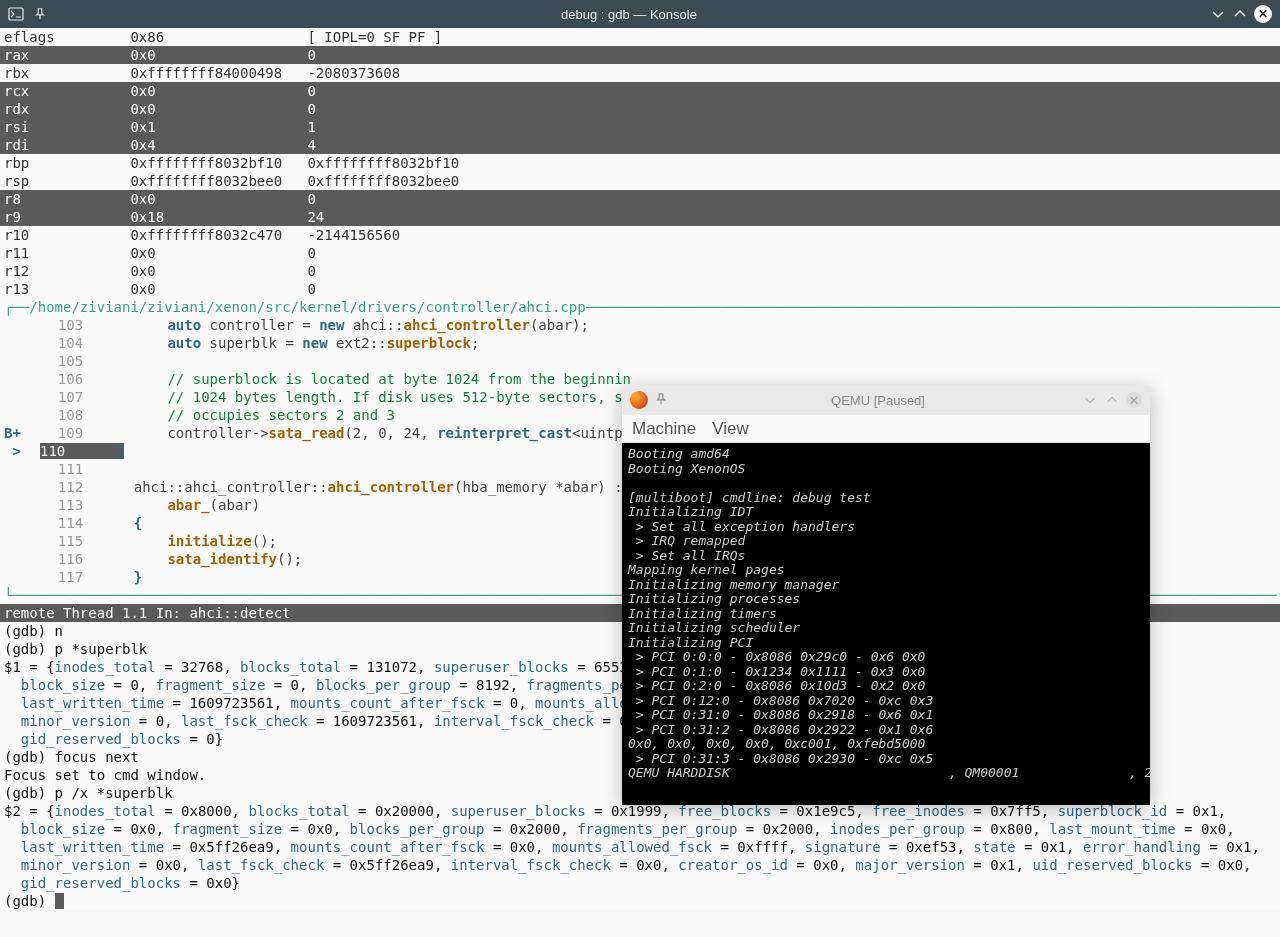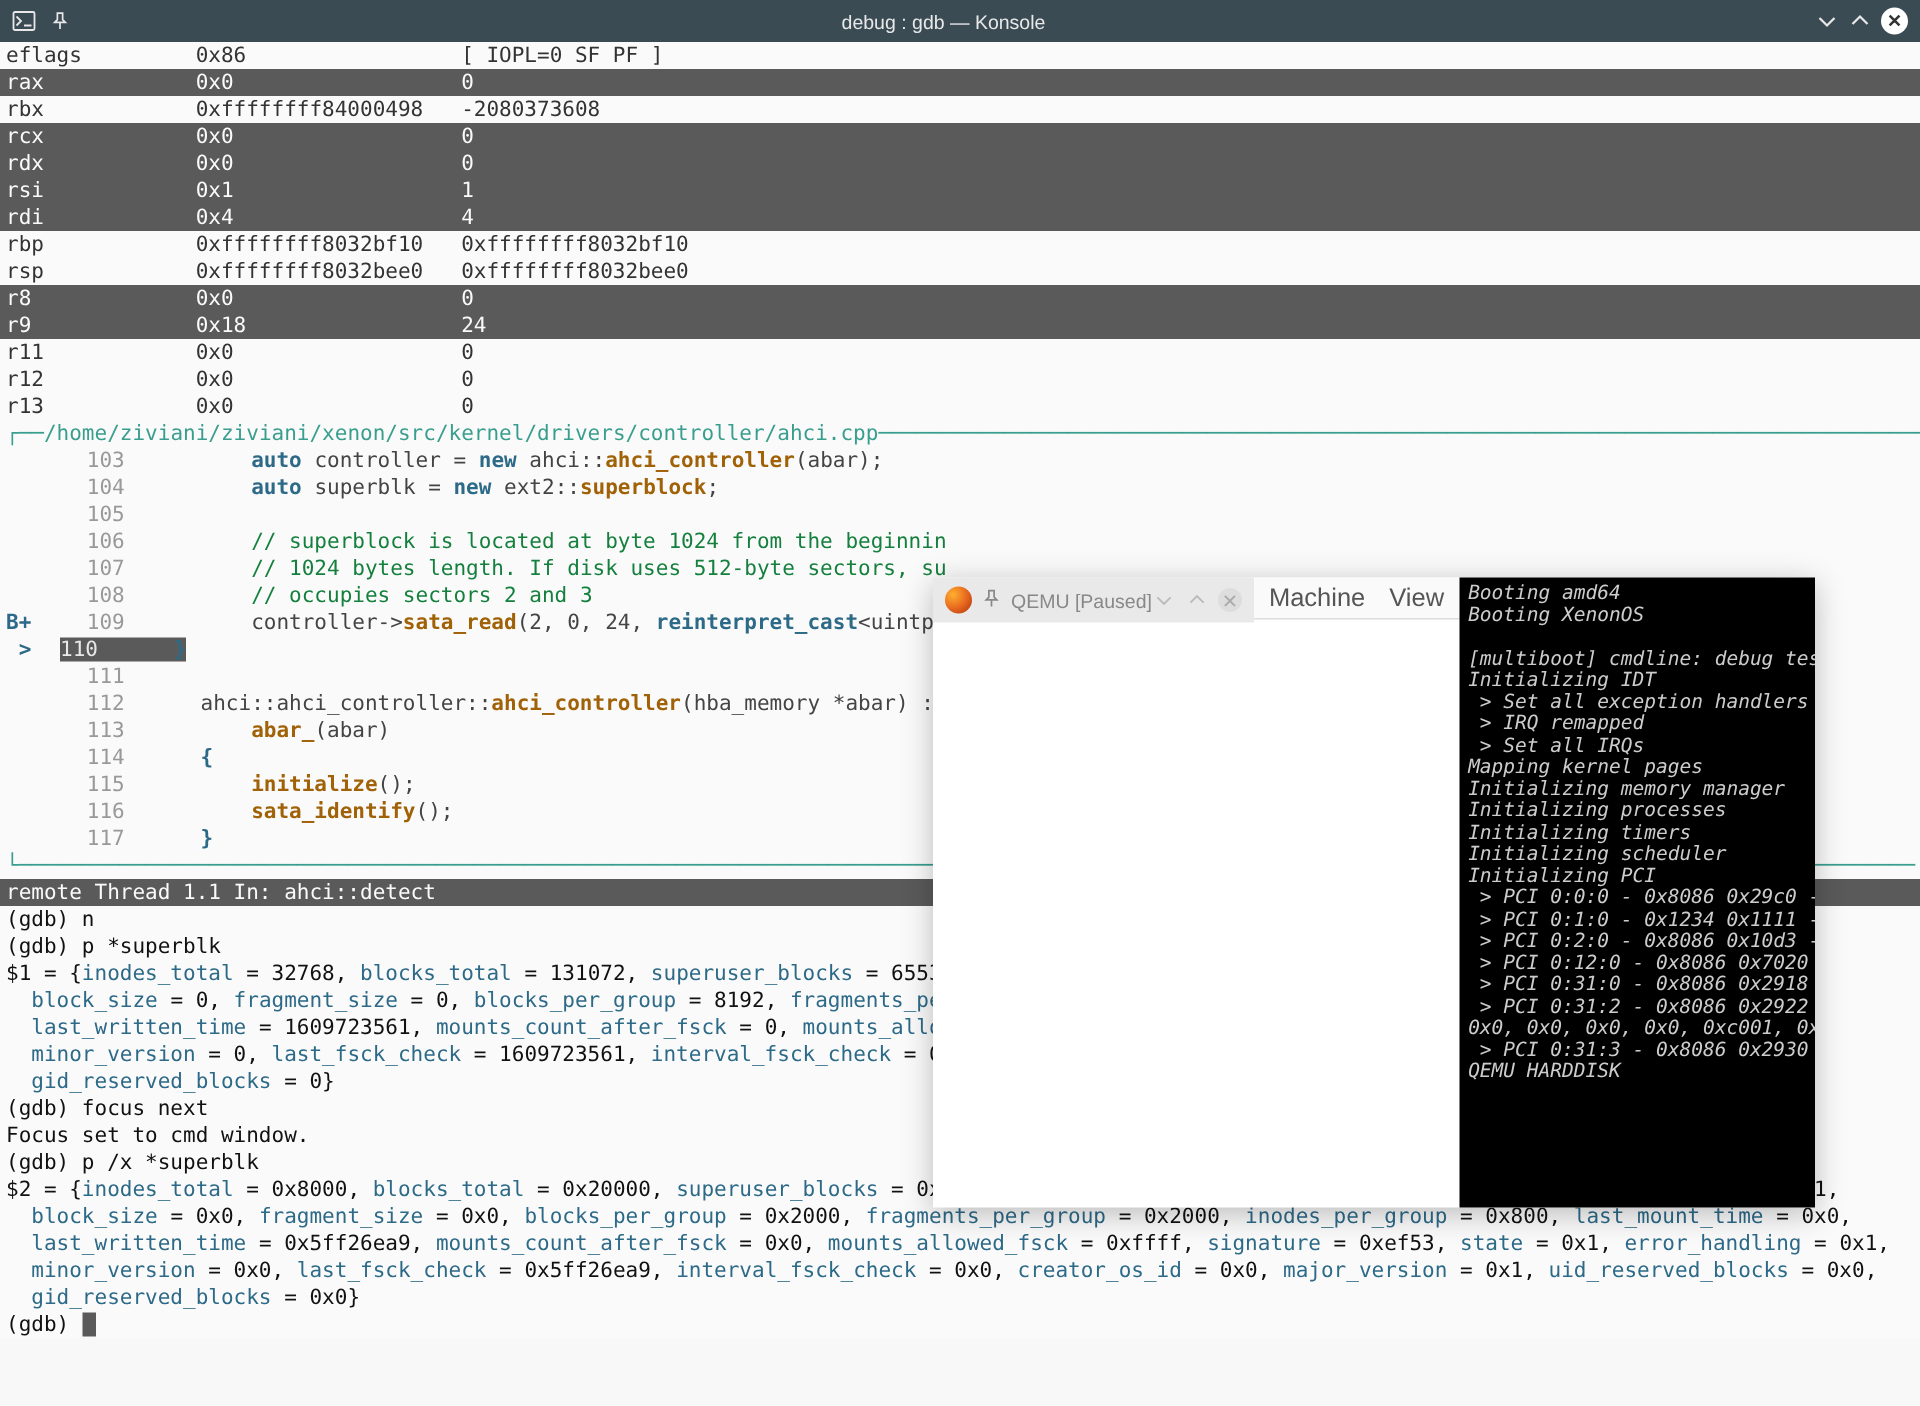--- a/index.html
+++ b/index.html
@@ -54,27 +54,27 @@
 .code-line .b { color: #2d6a88; font-weight: bold; }
 .gdb-line { white-space: pre; padding: 0 4px; color: #111; }
 .gdb-line .fld { color: #2d6a88; }
 .cursor { display: inline-block; width: 9px; height: 16px; background: #5a5a5a; vertical-align: text-bottom; }
 
 
 .qemu-window {
   position: absolute;
   left: 622px;
   top: 385px;
-  width: 588px;
+  width: 528px;
   height: 420px;
   background: #fff;
   box-shadow: 0 4px 20px rgba(0,0,0,0.25);
   border-radius: 4px 4px 0 0;
   display: flex;
-  flex-direction: row;
+  flex-direction: column;
 }
 .qemu-titlebar {
   height: 30px;
   background: #e9e9e9;
   display: flex;
   align-items: center;
   padding: 0 8px;
   font-family: sans-serif;
   font-size: 13px;
   color: #888;
@@ -127,20 +127,21 @@
       <div class="term-row dark">rax            0x0                  0</div>
       <div class="term-row">rbx            0xffffffff84000498   -2080373608</div>
       <div class="term-row dark">rcx            0x0                  0</div>
       <div class="term-row dark">rdx            0x0                  0</div>
       <div class="term-row dark">rsi            0x1                  1</div>
       <div class="term-row dark">rdi            0x4                  4</div>
       <div class="term-row">rbp            0xffffffff8032bf10   0xffffffff8032bf10</div>
       <div class="term-row">rsp            0xffffffff8032bee0   0xffffffff8032bee0</div>
       <div class="term-row dark">r8             0x0                  0</div>
       <div class="term-row dark">r9             0x18                 24</div>
+      <div class="term-row">r10            0xffffffff8032c470   -2144156560</div>
       <div class="term-row">r11            0x0                  0</div>
       <div class="term-row">r12            0x0                  0</div>
       <div class="term-row">r13            0x0                  0</div>
     </div>
 
   <div class="term-row path-title"><span class="border-h">┌──</span><span class="border-h">/home/ziviani/ziviani/xenon/src/kernel/drivers/controller/ahci.cpp</span><span class="border-h" id="path-fill">────────────────────────────────────────────────────────────────────────────────────</span></div>
 
   <div id="source-lines">
       <div class="code-line"><span class="gutter">   </span><span class="lineno">103  </span>        <span class="kw2">auto</span> controller = <span class="kw2">new</span> ahci::<span class="fn">ahci_controller</span>(abar);</div>
       <div class="code-line"><span class="gutter">   </span><span class="lineno">104  </span>        <span class="kw2">auto</span> superblk = <span class="kw2">new</span> ext2::<span class="fn">superblock</span>;</div>

